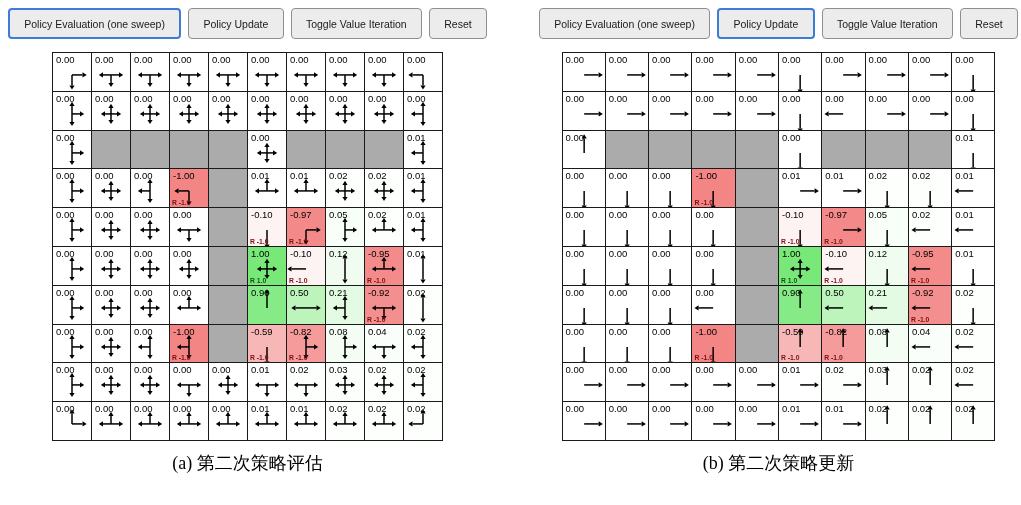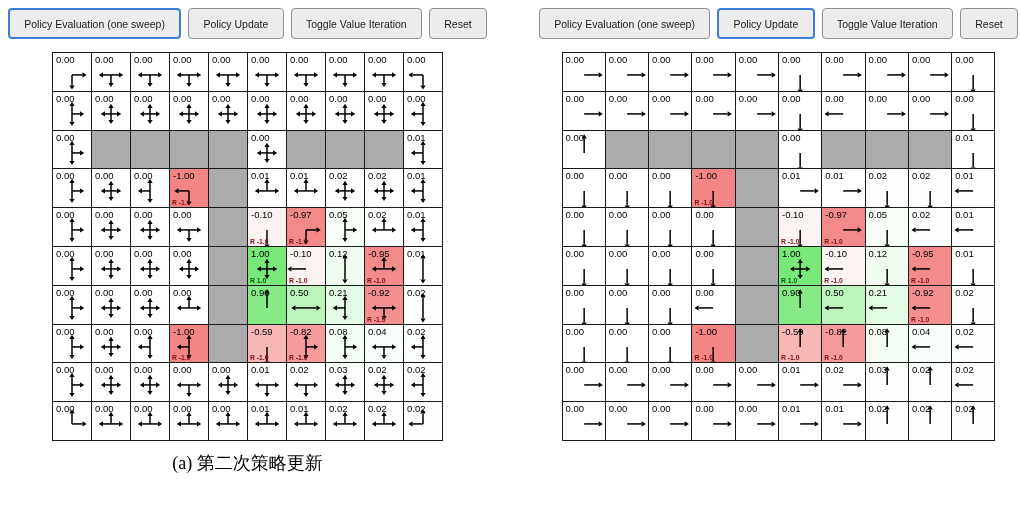--- a/index.html
+++ b/index.html
@@ -1037,21 +1037,21 @@
         <div class="cell" style="background: rgb(252, 255, 252);">
           <span class="val">0.02</span>
           <svg class="arr" viewBox="0 0 38 37.8">
             <line x1="19" y1="21.923999999999996" x2="19" y2="11.423999999999996" stroke="#000000" stroke-width="1.5"></line>
             <polygon points="19,7.223999999999996 21.6,11.423999999999996 16.4,11.423999999999996" fill="#000000"></polygon>
             <line x1="19" y1="21.923999999999996" x2="8.5" y2="21.923999999999996" stroke="#000000" stroke-width="1.5"></line>
             <polygon points="4.3,21.923999999999996 8.5,19.323999999999995 8.5,24.523999999999997" fill="#000000"></polygon>
           </svg>
         </div>
       </div>
-    <div class="caption">(a) 第二次策略更新</div>
+    <div class="caption">(a) 第二次策略评估</div>
   </section>
   <section class="panel">
     <div class="btnrow">
         <button class="btn">Policy Evaluation (one sweep)</button>
         <button class="btn active">Policy Update</button>
         <button class="btn">Toggle Value Iteration</button>
         <button class="btn">Reset</button>
       </div>
     <div class="gridwrap gw-b">
         <div class="cell" style="background: rgb(255, 255, 255);">
@@ -1692,14 +1692,15 @@
           </svg>
         </div>
         <div class="cell" style="background: rgb(252, 255, 252);">
           <span class="val">0.02</span>
           <svg class="arr" viewBox="0 0 42.3 37.8">
             <line x1="21.15" y1="21.923999999999996" x2="21.15" y2="7.423999999999996" stroke="#000000" stroke-width="1.5"></line>
             <polygon points="21.15,3.2239999999999958 23.75,7.423999999999996 18.549999999999997,7.423999999999996" fill="#000000"></polygon>
           </svg>
         </div>
       </div>
+    <div class="caption">(b) 第二次策略更新</div>
   </section>
 </div>
 
 </body></html>

